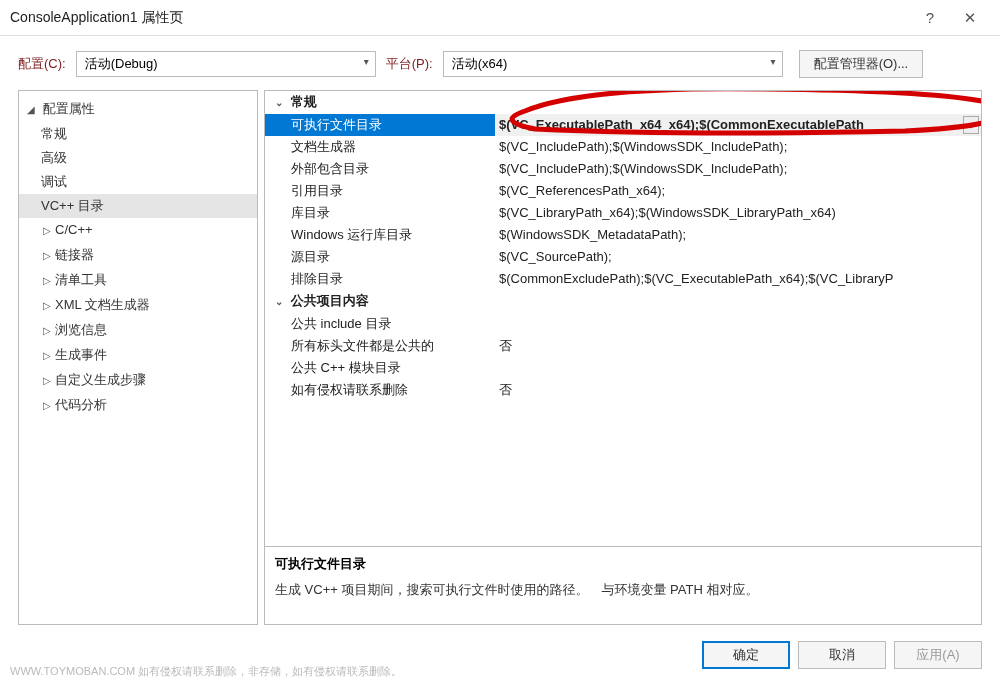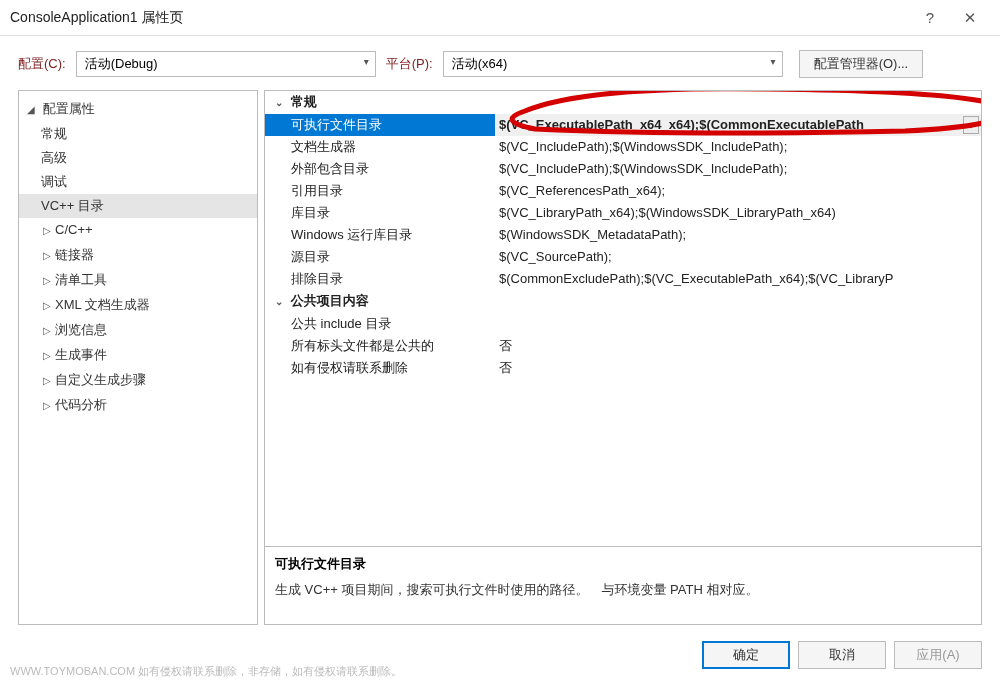--- a/index.html
+++ b/index.html
@@ -147,20 +147,21 @@
       <div id="rows2">
           <div class="prow">
             <div class="pname">公共 include 目录</div>
             <div class="pval"></div>
           </div>
           <div class="prow">
             <div class="pname">所有标头文件都是公共的</div>
             <div class="pval">否</div>
           </div>
           <div class="prow">
+            <div class="pname">公共 C++ 模块目录</div>
             <div class="pval"></div>
           </div>
           <div class="prow">
             <div class="pname">如有侵权请联系删除</div>
             <div class="pval">否</div>
           </div>
         </div>
 
       <svg class="annotation" style="left:220px;top:-10px;width:540px;height:60px;">
         <path d="M 40 30 Q 100 5 280 8 Q 480 10 520 26 Q 530 45 420 50 Q 200 55 50 48 Q 10 40 40 30 Z" fill="none" stroke="#d40000" stroke-width="5" stroke-linecap="round"></path>

